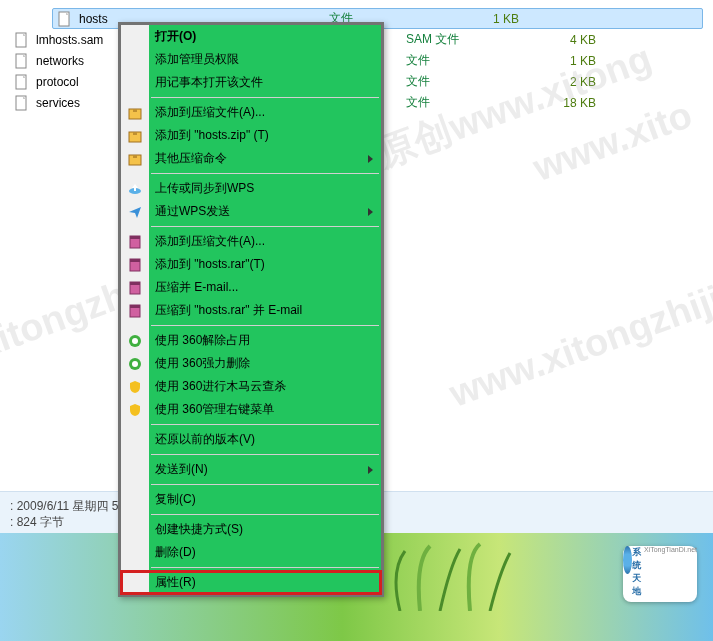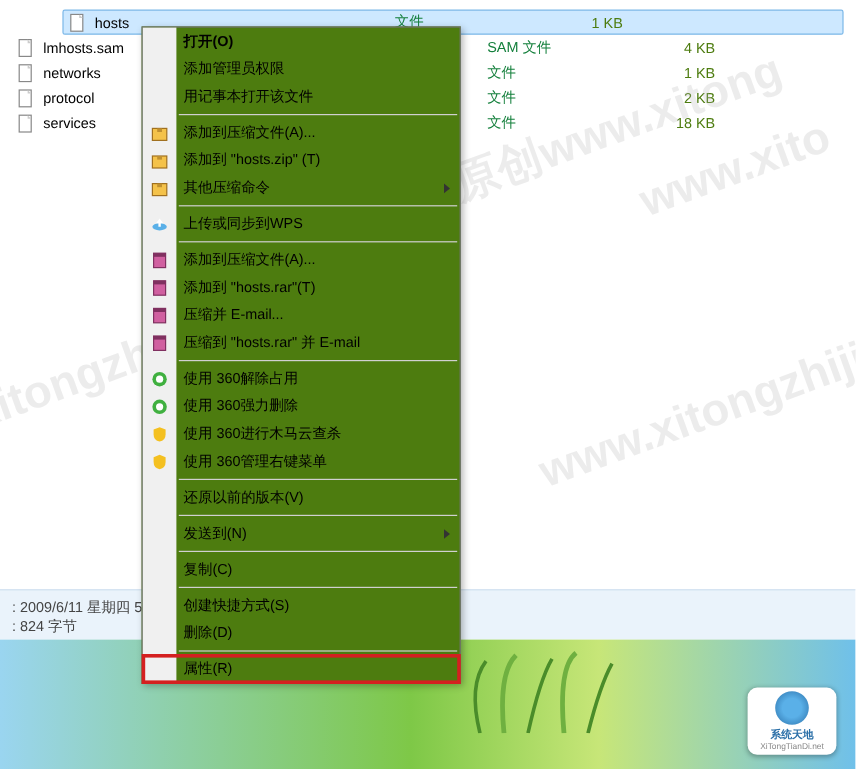--- a/index.html
+++ b/index.html
@@ -16,23 +16,23 @@
 .file-icon { width: 16px; height: 16px; margin-right: 6px; display: inline-block; }
 .file-icon svg { width: 16px; height: 16px; }
 .col-name { width: 250px; }
 .col-date { width: 120px; color: #555; }
 .col-type { width: 110px; color: #15803d; }
 .col-size { width: 80px; text-align: right; color: #4d7c0f; }
 .status-bar { position: absolute; bottom: 108px; left: 0; right: 0; height: 42px; background: #eaf3fb; border-top: 1px solid #d0e0ef; padding: 6px 10px; font-size: 12px; color: #444; }
 .status-line { line-height: 16px; }
 .taskbar { position: absolute; bottom: 0; left: 0; right: 0; height: 108px; background: linear-gradient(to right, #9ad5f0 0%, #7ec847 48%, #c7e678 70%, #6fc0ea 100%); overflow: hidden; }
 .grass { position: absolute; bottom: 30px; left: 380px; width: 180px; height: 70px; }
-.badge { position: absolute; right: 16px; bottom: 12px; width: 74px; height: 56px; background: #fff; border-radius: 8px; box-shadow: 0 1px 4px rgba(0,0,0,0.3); display: flex; flex-direction: column; align-items: center; justify-content: center; font-size: 9px; color: #2a6fa8; }
+.badge { position: absolute; right: 16px; bottom: 39px; width: 74px; height: 56px; background: #fff; border-radius: 8px; box-shadow: 0 1px 4px rgba(0,0,0,0.3); display: flex; justify-content: center; font-size: 9px; color: #2a6fa8; }
 .badge-logo { width: 28px; height: 28px; border-radius: 50%; background: radial-gradient(circle, #5ab0e8 40%, #2a6fa8 100%); margin-bottom: 2px; }
-.context-menu { position: absolute; top: 22px; left: 118px; width: 266px; background: #4d7c0f; border: 1px solid #737373; box-shadow: 2px 2px 6px rgba(0,0,0,0.3); z-index: 10; }
+.context-menu { position: absolute; top: 22px; left: 118px; width: 266px; background: #22c55e; border: 3px solid #737373; box-shadow: 2px 2px 6px rgba(0,0,0,0.3); z-index: 10; }
 .menu-icon-strip { position: absolute; left: 0; top: 0; bottom: 0; width: 28px; background: #f0f0f0; }
 .menu-item { position: relative; display: flex; align-items: center; height: 23px; padding-left: 34px; padding-right: 24px; cursor: default; }
 .menu-item.bold { font-weight: bold; }
 .menu-item.highlighted { outline: 3px solid #d42020; outline-offset: -2px; }
 .menu-sep { height: 1px; background: #d0d0d0; margin: 3px 2px 3px 30px; }
 .menu-icon { position: absolute; left: 6px; width: 16px; height: 16px; }
 .submenu-arrow { position: absolute; right: 8px; width: 0; height: 0; border-top: 4px solid transparent; border-bottom: 4px solid transparent; border-left: 5px solid #333; }
 </style>
 </head>
 <body>
@@ -132,20 +132,27 @@
     <span class="submenu-arrow"></span>
   </div>
   <div class="menu-sep"></div>
 
   <div class="menu-item">
     <span class="menu-icon"><svg viewBox="0 0 16 16">
           <ellipse cx="8" cy="10" rx="6" ry="3" fill="#5ab0e8"></ellipse>
           <path d="M8 3 L11 7 L9 7 L9 10 L7 10 L7 7 L5 7 Z" fill="#fff"></path>
         </svg></span>
     <span>上传或同步到WPS</span>
+  </div>
+  <div class="menu-item">
+    <span class="menu-icon"><svg viewBox="0 0 16 16">
+          <path d="M2 8 L14 3 L10 14 L8 9 Z" fill="#3a90d8"></path>
+        </svg></span>
+    <span>通过WPS发送</span>
+    <span class="submenu-arrow"></span>
   </div>
   <div class="menu-sep"></div>
 
   <div class="menu-item">
     <span class="menu-icon"><svg viewBox="0 0 16 16">
           <rect x="3" y="2" width="10" height="12" fill="#d060a0" stroke="#803060"></rect>
           <rect x="3" y="2" width="10" height="3" fill="#803060"></rect>
         </svg></span>
     <span>添加到压缩文件(A)...</span>
   </div>

